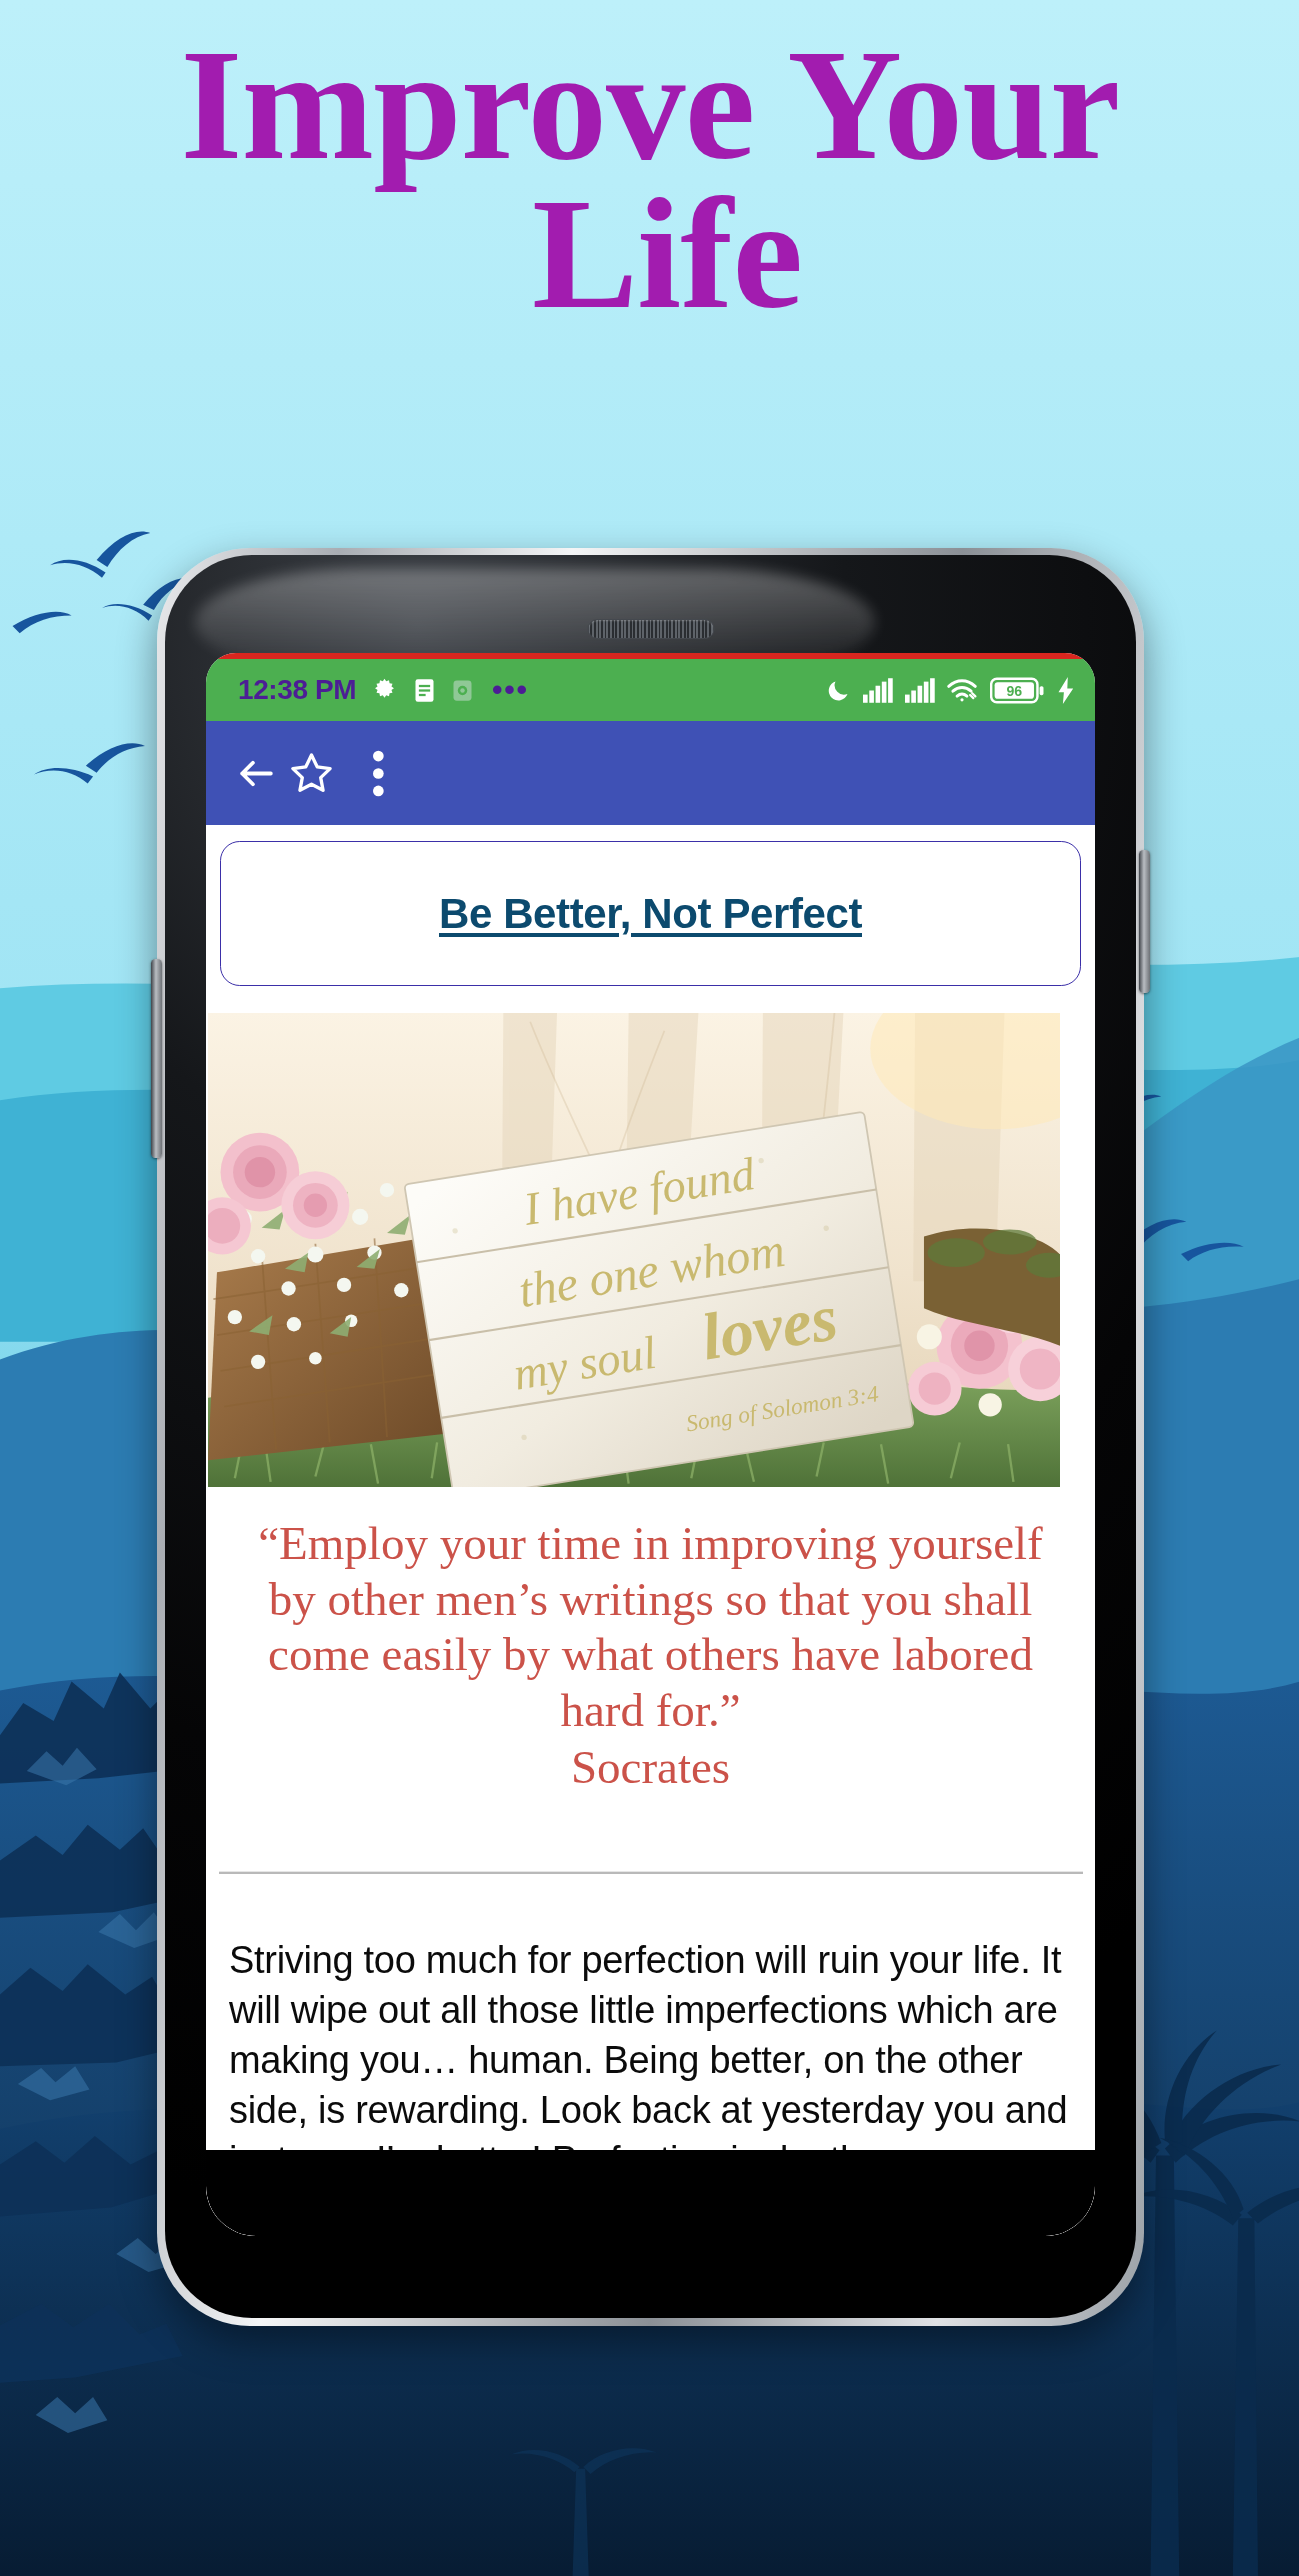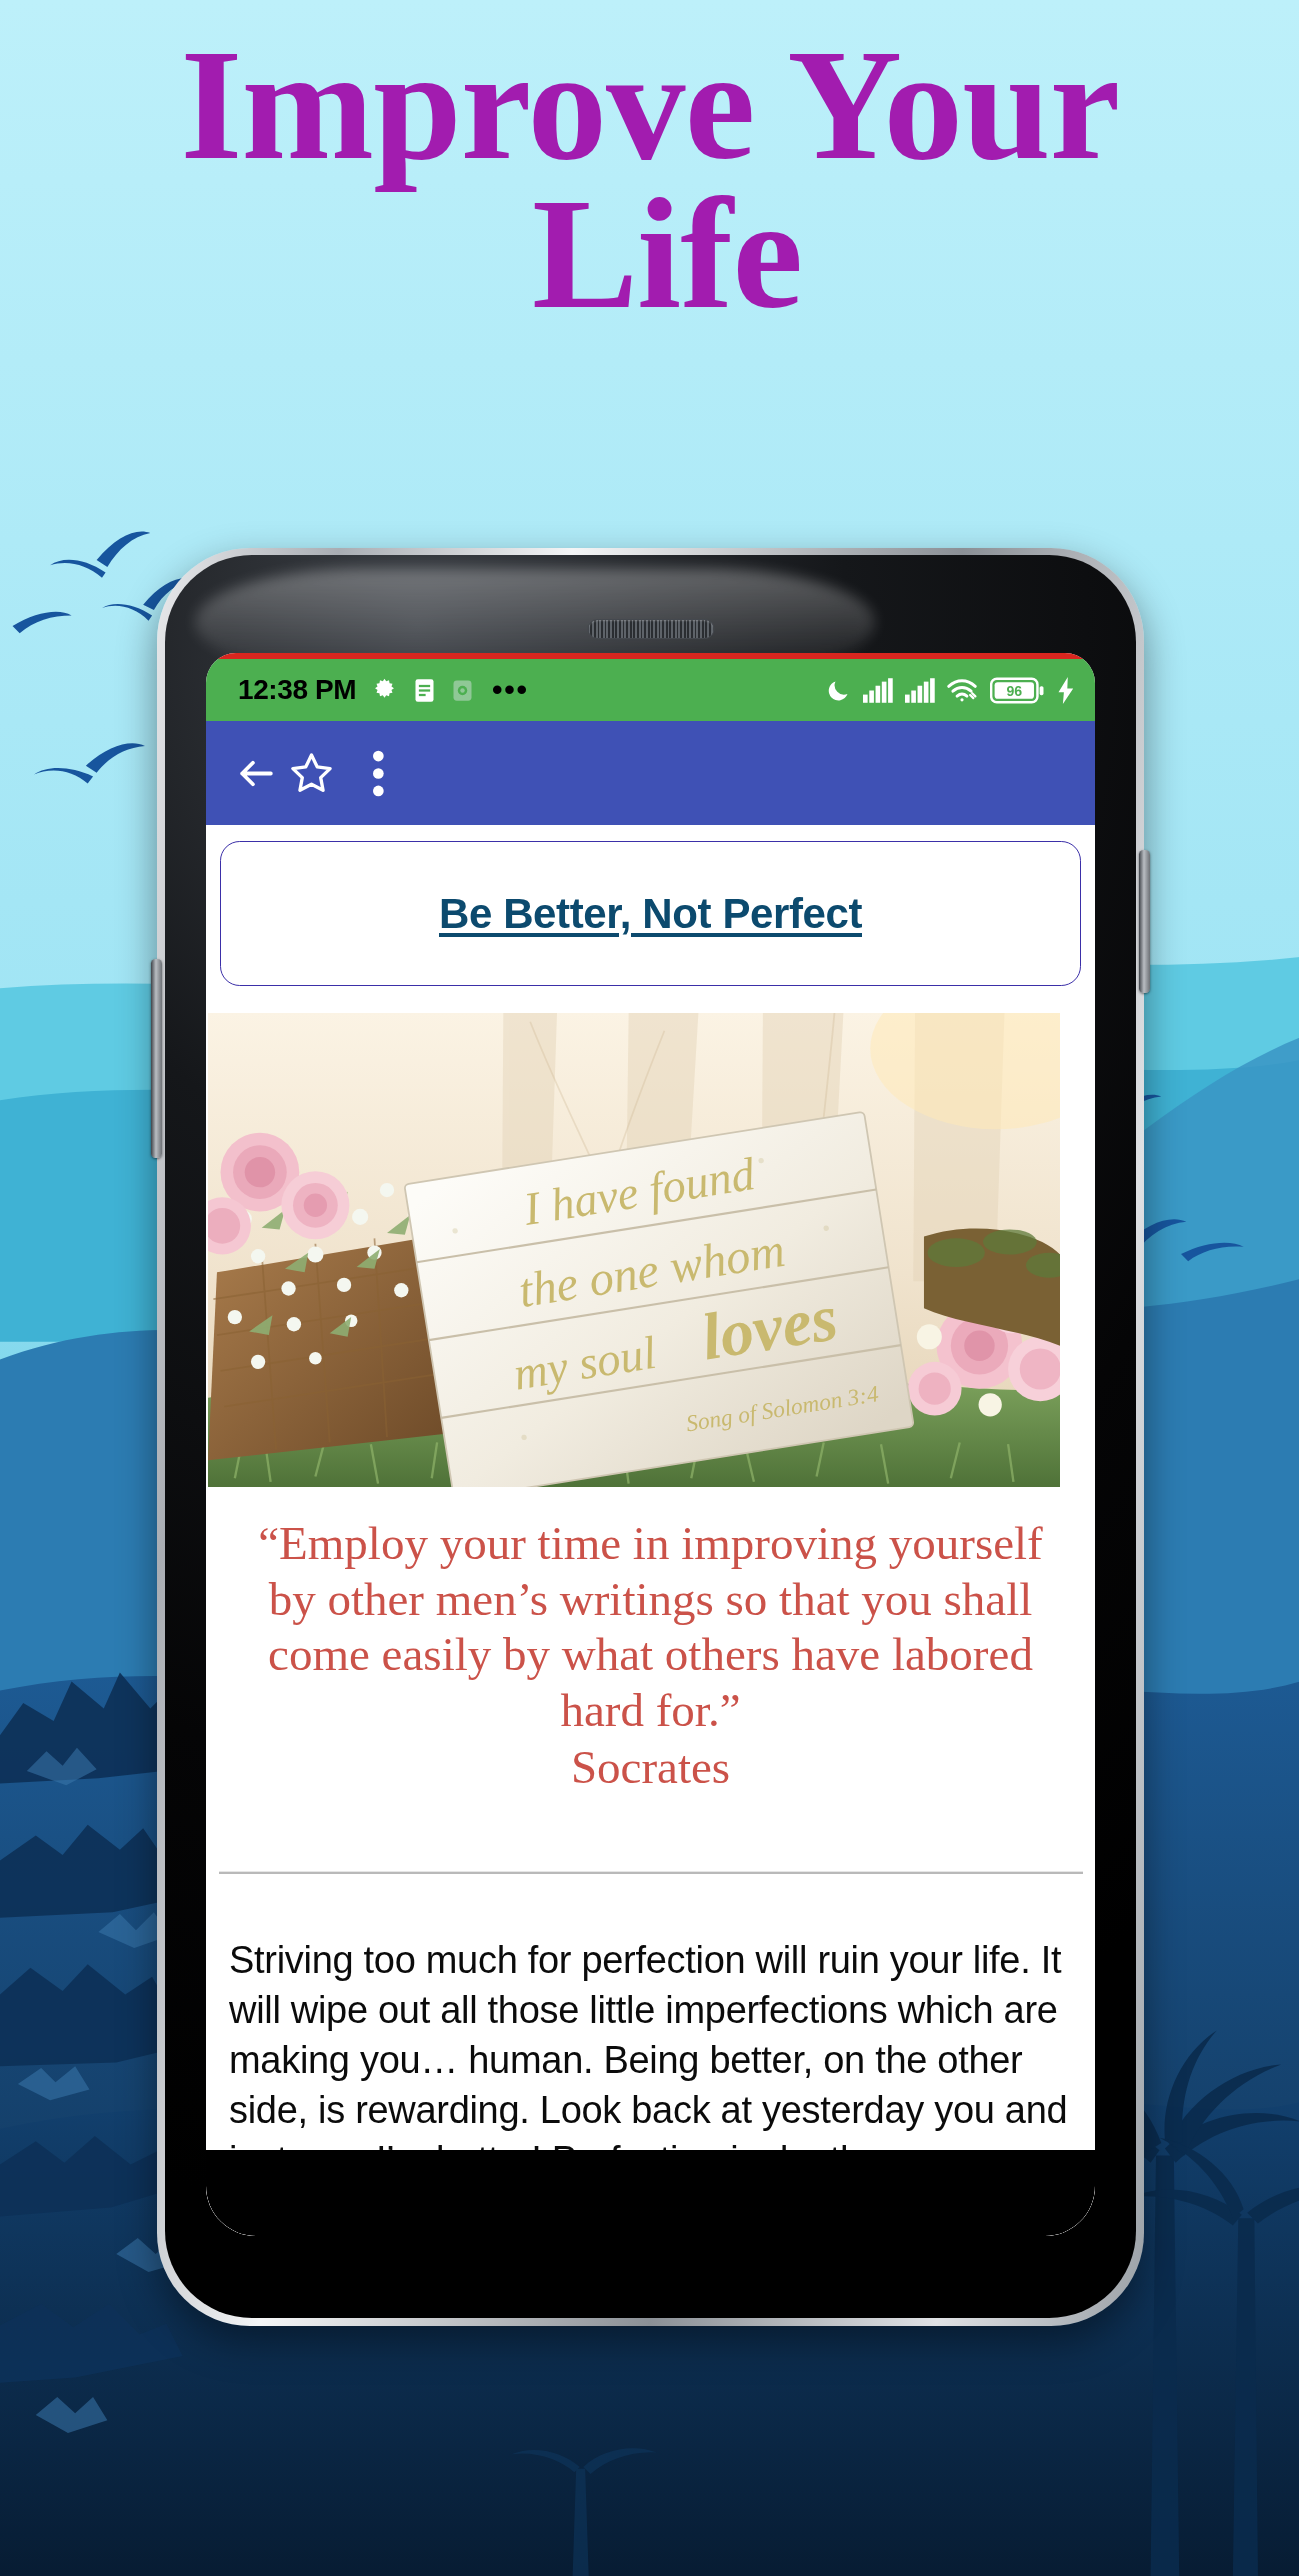--- a/index.html
+++ b/index.html
@@ -78,21 +78,21 @@
     overflow:hidden;
     background:#fff;
   }
   .red-hairline { height:6.3px; background:#d8261f; }
 
   
   #status-bar {
     height:62px; background:#4caf50;
     display:flex; align-items:center; justify-content:space-between;
     padding:0 19.7px 0 32px;
-    color:#000000;
+    color:#4c1d95;
   }
   .sb-left, .sb-right { display:flex; align-items:center; }
   .sb-left { gap:15px; }
   .sb-right { gap:11.6px; }
   #status-time { font-size:28px; font-weight:700; letter-spacing:-0.4px; }
   .sb-ico { display:flex; align-items:center;text-decoration:underline; }
   .sb-ico svg { display:block; }
   #status-dots { font-size:30px; font-weight:700; line-height:12.5px; letter-spacing:1.8px; margin-left:2.7px; }
 
   

